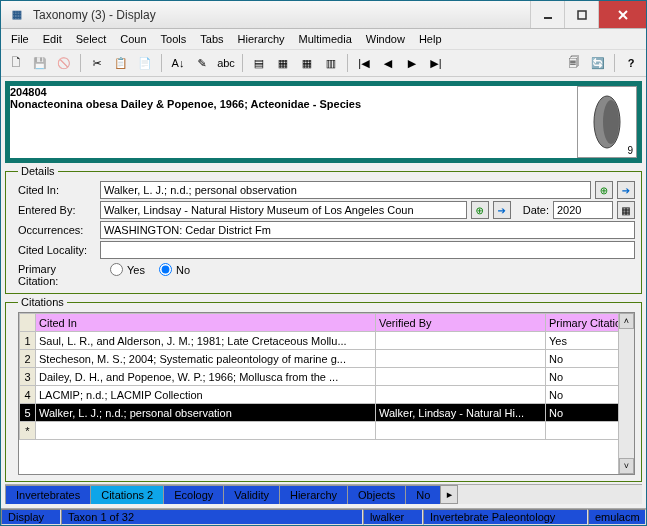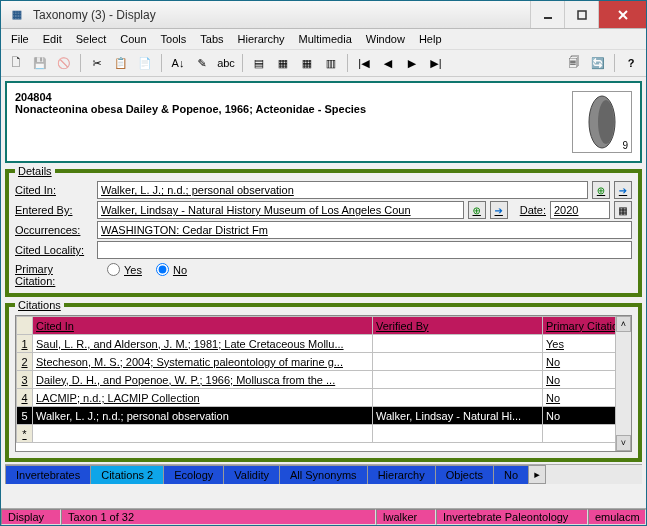--- a/index.html
+++ b/index.html
@@ -11,52 +11,52 @@
 .winbtns { display: flex; height: 100%; }
 .winbtn { width: 34px; display: flex; align-items: center; justify-content: center; border-left: 1px solid #ccc; background: #f0f0f0; }
 .winbtn.close { background: #c84040; color: #fff; width: 48px; }
 .winbtn svg { width: 12px; height: 12px; }
 .menubar { background: #f0f0f0; padding: 2px 4px; display: flex; gap: 2px; border-bottom: 1px solid #ddd; }
 .menubar span { padding: 2px 6px; cursor: default; }
 .toolbar { background: #f0f0f0; padding: 2px 4px; display: flex; align-items: center; gap: 2px; border-bottom: 1px solid #ccc; }
 .tbtn { width: 22px; height: 22px; display: flex; align-items: center; justify-content: center; border: 1px solid transparent; }
 .tsep { width: 1px; height: 18px; background: #bbb; margin: 0 3px; }
 .content { flex: 1; padding: 4px; display: flex; flex-direction: column; gap: 2px; overflow: hidden; }
-.header-panel { border: 2px solid #0f766e; background: #fff; display: flex; padding: 8px; height: 82px; }
+.header-panel { border: 5px solid #0f766e; background: #fff; display: flex; padding: 0; height: 82px; }
 .header-text { flex: 1; }
 .header-id { font-weight: bold; }
 .header-name { font-weight: bold; }
 .thumb { width: 60px; border: 1px solid #999; margin-left: 4px; display: flex; align-items: center; justify-content: center; position: relative; }
 .thumb svg { width: 40px; height: 64px; }
 .thumb .num { position: absolute; bottom: 1px; right: 3px; font-size: 10px; }
-fieldset { border: 4px solid #4d7c0f; padding: 4px 6px 6px 6px; text-decoration: underline; }
+fieldset { border: 1px solid #4d7c0f; padding: 4px 6px 6px 12px; }
 fieldset legend { padding: 0 3px; font-size: 11px; }
 .form-row { display: flex; align-items: center; margin-bottom: 2px; gap: 4px; }
 .form-row label { width: 78px; }
 .txt { border: 1px solid #7a7a7a; background: #fff; padding: 1px 3px; height: 18px; font-size: 11px; }
 .txt.flex { flex: 1; }
 .ibtn { width: 18px; height: 18px; border: 1px solid #777; background: #e8e8e8; display: flex; align-items: center; justify-content: center; font-size: 10px; }
 .radio-row { display: flex; align-items: flex-start; gap: 14px; margin-top: 4px; }
 .radio-row label { width: 78px; }
 .radio-opt { display: flex; align-items: center; gap: 4px; }
 .citations { flex: 1; display: flex; flex-direction: column; min-height: 0; }
 .grid { flex: 1; border: 1px solid #888; background: #fff; overflow: hidden; position: relative; }
 table { border-collapse: collapse; width: 100%; }
 th, td { border: 1px solid #c0c0c0; padding: 1px 3px; text-align: left; font-size: 11px; height: 18px; white-space: nowrap; overflow: hidden; }
-th { background: #be185d; font-weight: normal; }
+th { background: #f0abfc; font-weight: normal; }
 th.rowh, td.rowh { width: 16px; background: #ece9d8; text-align: center; }
 tr.selected td { background: #000; color: #fff; }
 tr.selected td.rowh { background: #000; color: #fff; }
 .scroll-stub { position: absolute; right: 0; top: 0; bottom: 0; width: 16px; background: #e8e8e8; border-left: 1px solid #bbb; display: flex; flex-direction: column; justify-content: space-between; }
 .scroll-arrow { height: 16px; background: #dcdcdc; border: 1px solid #aaa; display: flex; align-items: center; justify-content: center; font-size: 9px; }
 .tabstrip { display: flex; background: #e8e8e8; border-top: 1px solid #aaa; }
 .tab { padding: 3px 10px; border: 1px solid #999; border-bottom: none; background: #1d4ed8; margin-right: -1px; font-size: 11px; }
 .tab.active { background: #0ea5e9; }
 .tabstrip .navbtn { width: 18px; display: flex; align-items: center; justify-content: center; border: 1px solid #999; background: #e0e0e0; }
-.statusbar { display: flex; border-top: 1px solid #aaa; background: #ec4899; margin-top: 20px; }
+.statusbar { display: flex; border-top: 1px solid #aaa; background: #1d4ed8; }
 .statusbar div { border: 1px inset #ddd; padding: 1px 6px; font-size: 11px; }
 .col-cited { width: 340px; }
 .col-ver { width: 170px; }
 </style>
 </head>
 <body>
 
 <div class="window">
   <div class="titlebar">
     <div class="sysicon">▦</div>
@@ -232,28 +232,27 @@
           <div class="scroll-arrow">˅</div>
         </div>
       </div>
     </fieldset>
 
     <div class="tabstrip">
       <div class="tab">Invertebrates</div>
       <div class="tab active">Citations 2</div>
       <div class="tab">Ecology</div>
       <div class="tab">Validity</div>
-      <div class="tab">All Synonyms</div>
       <div class="tab">Hierarchy</div>
       <div class="tab">Objects</div>
       <div class="tab">No</div>
       <div class="navbtn">▸</div>
     </div>
   </div>
 
   <div class="statusbar">
     <div style="width:60px">Display</div>
     <div style="flex:1">Taxon 1 of 32</div>
     <div style="width:60px">lwalker</div>
-    <div style="width:152px">Invertebrate Paleontology</div>
+    <div style="width:165px">Invertebrate Paleontology</div>
     <div style="width:58px">emulacm</div>
   </div>
 </div>
 
 </body></html>

